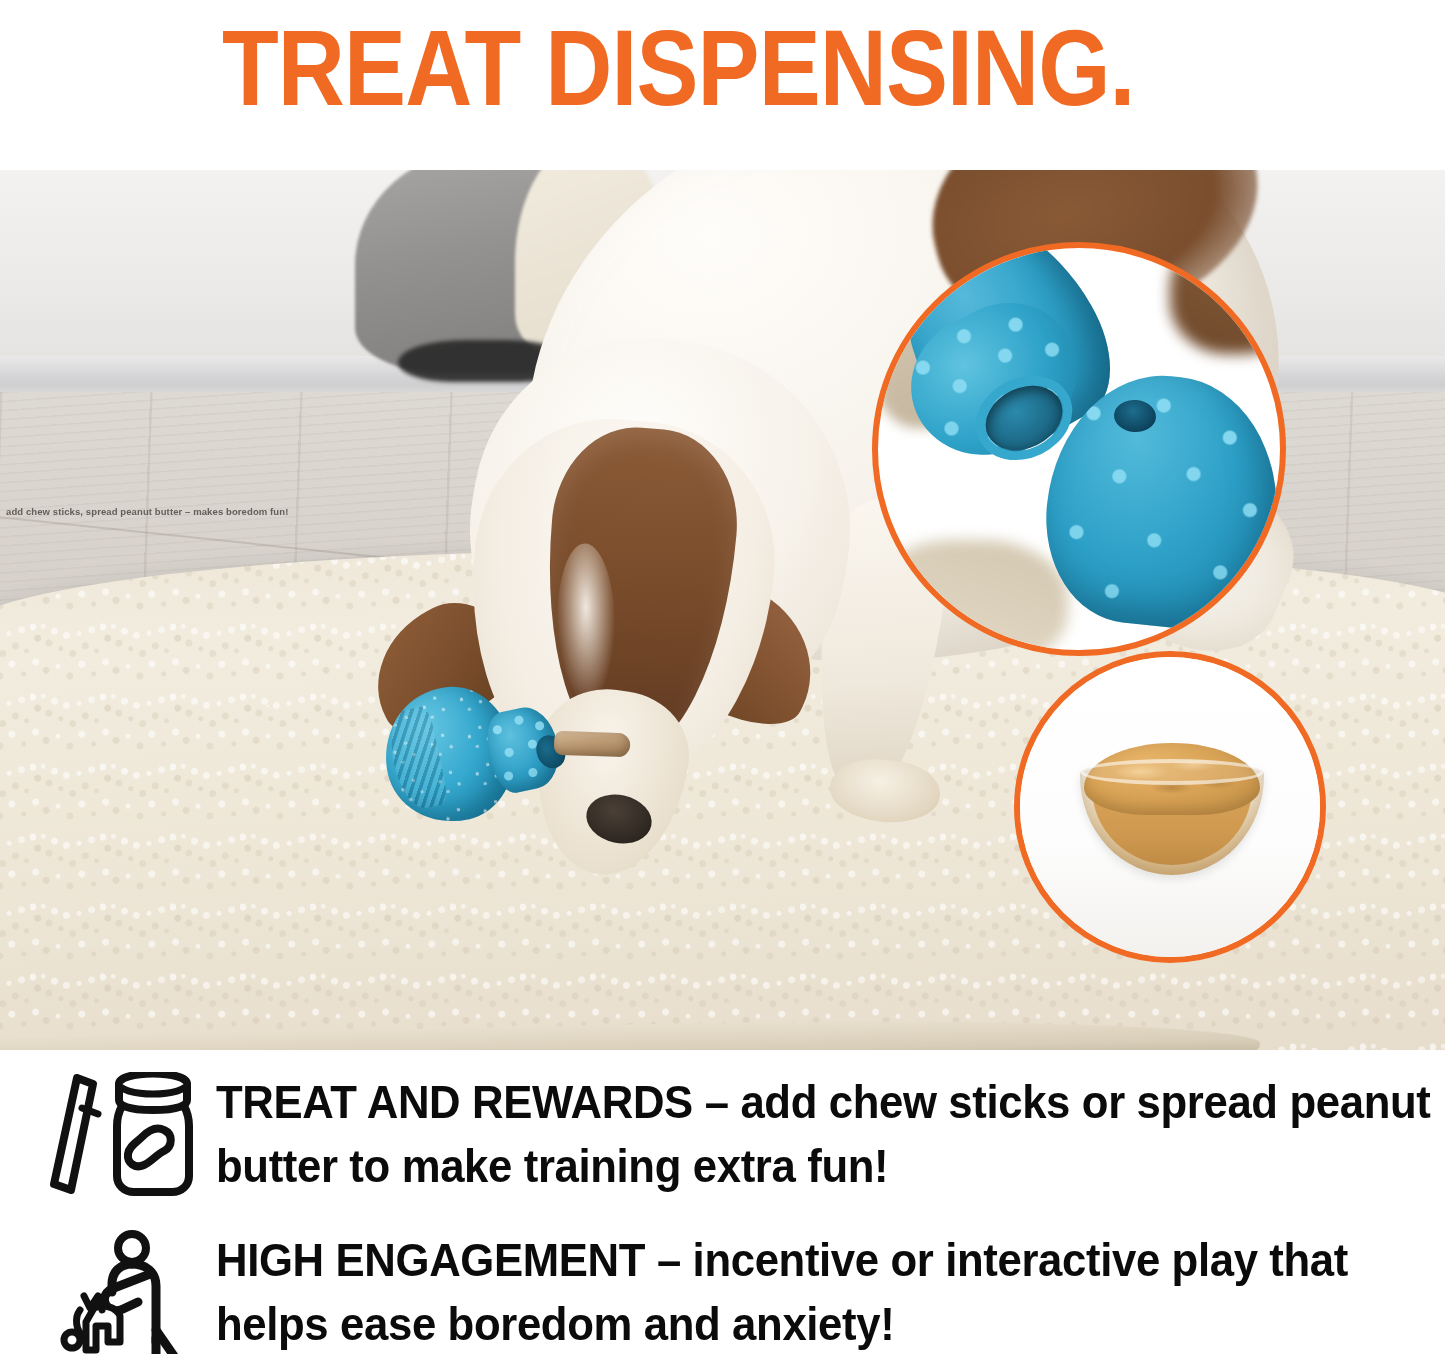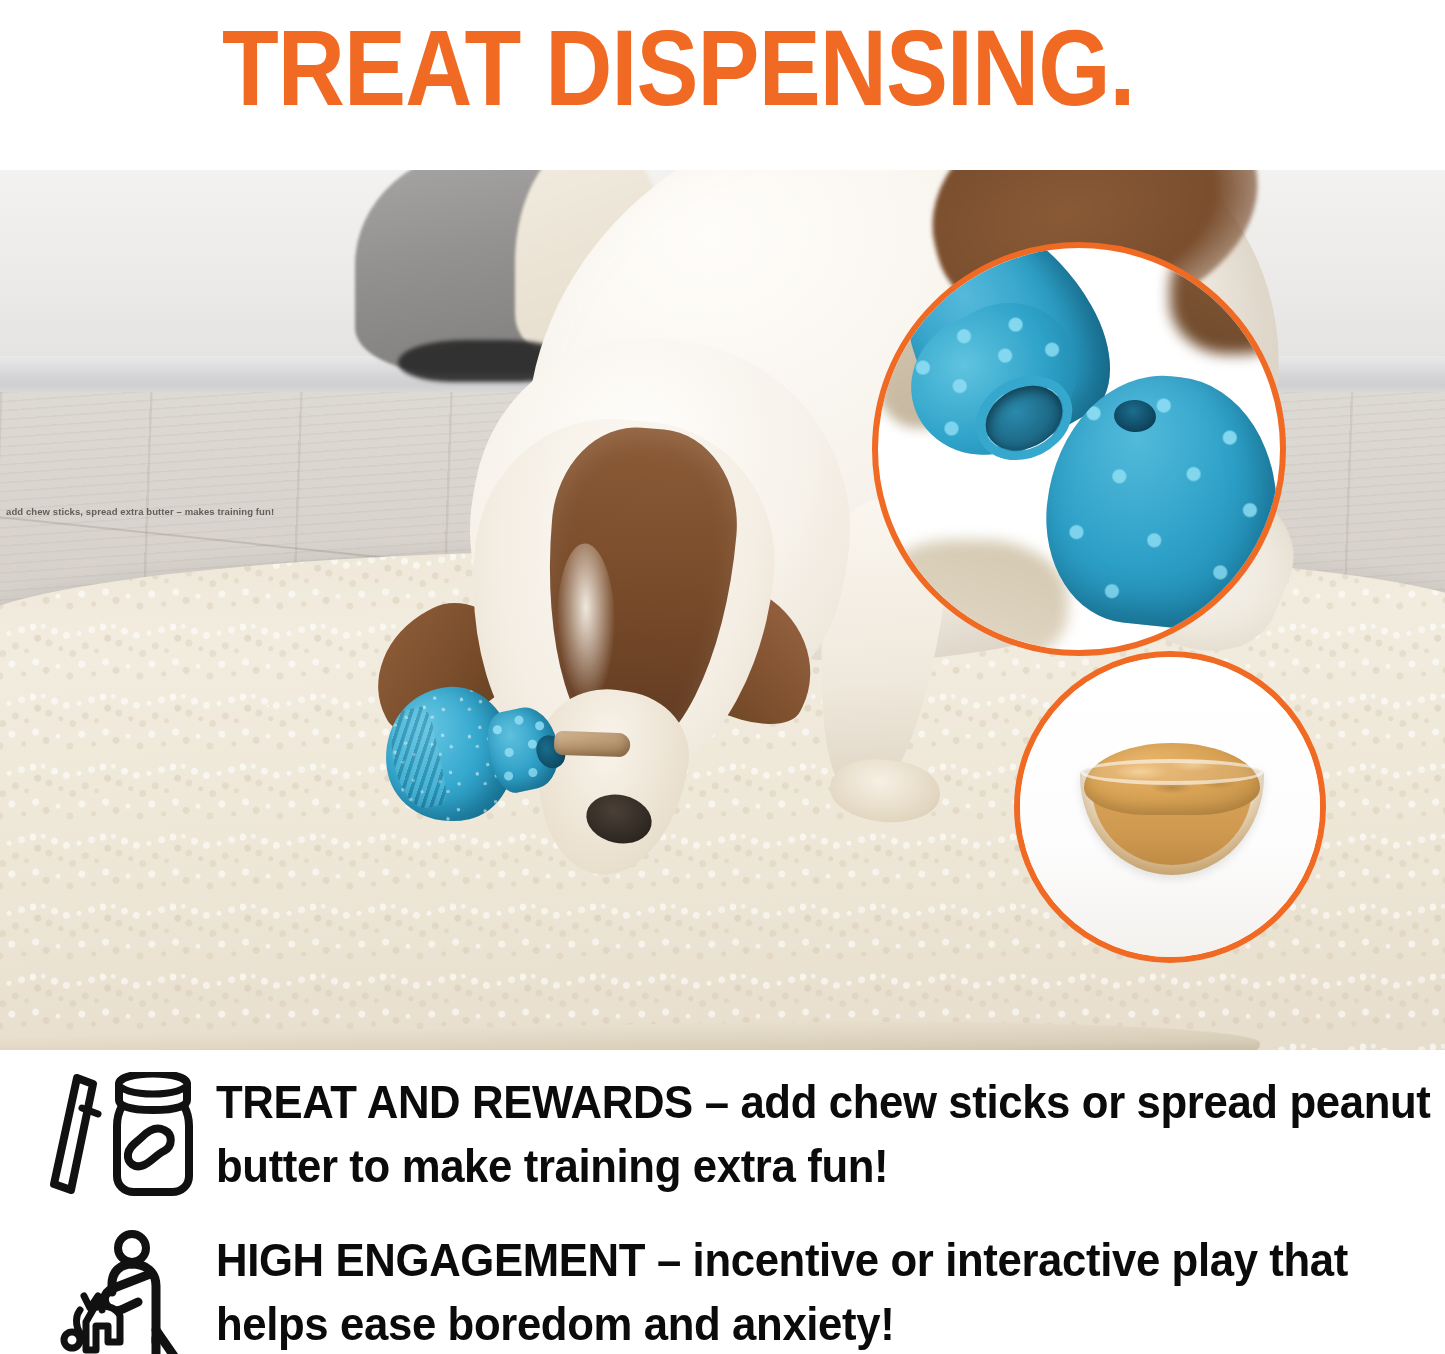--- a/index.html
+++ b/index.html
@@ -637,21 +637,21 @@
         <div class="toy-speckle"></div>
       </div>
       <div class="toy-ribs"></div>
       <div class="toy-neck">
         <div class="toy-nubs"></div>
       </div>
       <div class="toy-hole"></div>
       <div class="chew-stick"></div>
     </div>
 
-    <div class="photo-caption">add chew sticks, spread extra butter – makes training fun!</div>
+    <div class="photo-caption">add chew sticks, spread peanut butter – makes boredom fun!</div>
 
     <div class="inset inset-toys">
       <div class="i-fur-bg"></div>
       <div class="i-fur-bg2"></div>
       <div class="i-fur-bg3"></div>
       <div class="i-toyA"></div>
       <div class="i-toyA-head">
         <div class="i-nubs"></div>
       </div>
       <div class="i-toyA-rim"></div>

